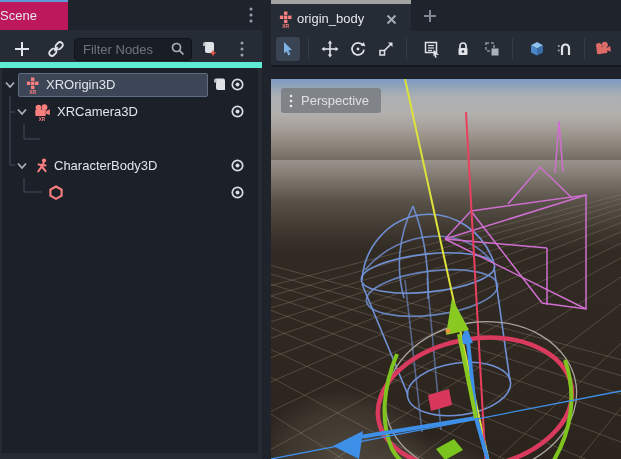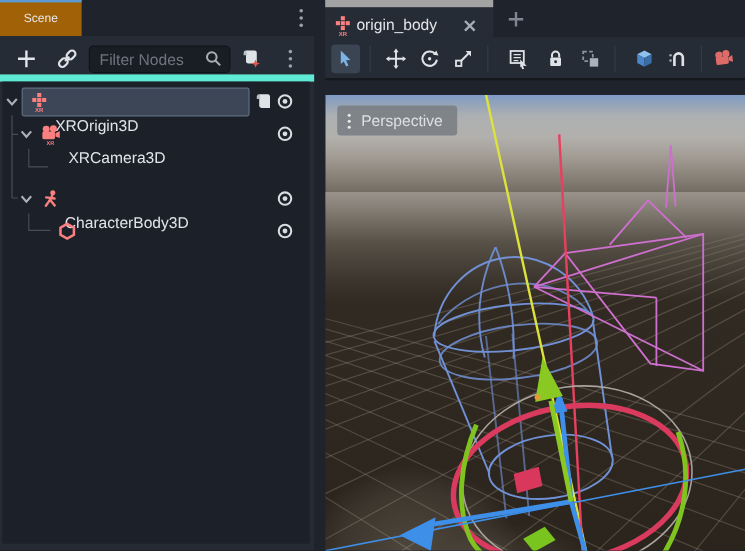--- a/index.html
+++ b/index.html
@@ -2,47 +2,47 @@
 <html><head>
 <meta charset="utf-8">
 <style>
   html,body{margin:0;padding:0;background:#14181d;}
   *{box-sizing:border-box;}
   .app{position:relative;width:621px;height:459px;background:#21262f;overflow:hidden;
        font-family:"Liberation Sans",sans-serif;color:#e2e4e9;}
   
   .dock{position:absolute;left:0;top:0;width:262px;height:459px;background:#262b33;}
   .dock-tabbar{position:absolute;left:0;top:0;width:262px;height:30px;background:#1f242c;}
-  .tab-scene{position:absolute;left:0;top:0;width:68px;height:30px;background:#a16207;
-             border-top:2px solid #5d9ad3;text-align:center;line-height:27px;font-size:10px;color:#e6e8ec;}
+  .tab-scene{position:absolute;left:0;top:0;width:68px;height:30px;background:#be185d;
+             border-top:2px solid #5d9ad3;line-height:27px;font-size:13px;color:#e6e8ec;}
   .tab-import{position:absolute;left:68px;top:0;width:62px;height:30px;text-align:center;
               line-height:29px;font-size:13px;color:#7c8491;}
   .kebab{position:absolute;width:14px;height:22px;}
   .dock-toolbar{position:absolute;left:0;top:30px;width:262px;height:38px;background:#262c35;
                 border-bottom:6px solid #5eead4;}
   .tbtn{position:absolute;top:7px;width:24px;height:24px;display:flex;align-items:center;justify-content:center;}
   .filter{position:absolute;left:74px;top:8px;width:118px;height:23px;background:#191e25;
           border:1px solid #10141a;border-radius:4px;color:#c9ced6;font-size:13px;
           padding:0 24px 0 8px;outline:none;font-family:"Liberation Sans",sans-serif;}
   .filter::placeholder{color:#6e7581;}
   .filter-mag{position:absolute;left:170px;top:11px;}
   .tree{position:absolute;left:2px;top:68px;width:256px;height:385px;background:#1c2129;}
   .trow{position:absolute;left:0;width:256px;height:26px;}
-  .trow .lbl{position:absolute;top:5px;font-size:13px;color:#e2e4e9;white-space:nowrap;margin-top:20px;}
+  .trow .lbl{position:absolute;top:5px;font-size:13px;color:#e2e4e9;white-space:nowrap;}
   .sel-box{position:absolute;left:16px;top:1px;width:190px;height:24px;background:#3c4656;
            border:1px solid #5f6d80;border-radius:2px;}
   .ticon{position:absolute;top:5px;}
   .eye{position:absolute;left:228px;top:5px;}
   .rowscript{position:absolute;left:210px;top:5px;}
   .chev{position:absolute;top:8px;}
   
   .rpanel{position:absolute;left:262px;top:0;width:359px;height:459px;background:#1f242c;}
   .scene-tabbar{position:absolute;left:9px;top:0;width:350px;height:31px;background:#1f242c;}
   .scene-tab{position:absolute;left:0;top:0;width:140px;height:31px;background:#262c35;
-             border-top:6px solid #a3a3a3;}
+             border-top:4px solid #a3a3a3;}
   .scene-tab .lbl{position:absolute;left:26px;top:7px;font-size:13px;color:#e3e5ea;}
   .vp-toolbar{position:absolute;left:9px;top:31px;width:350px;height:36px;background:#262c35;
               border-bottom:2px solid #15181d;}
   .vbtn{position:absolute;top:6px;width:24px;height:24px;display:flex;align-items:center;justify-content:center;border-radius:3px;}
   .vbtn.active{background:#3b4452;}
   .vsep{position:absolute;top:7px;width:1px;height:22px;background:#343b46;}
   .viewport{position:absolute;left:9px;top:79px;width:372px;height:392px;overflow:hidden;}
   .persp{position:absolute;left:10px;top:9px;height:25px;background:rgba(124,128,133,0.92);
          border-radius:3px;display:flex;align-items:center;padding:0 12px 0 6px;gap:6px;}
   .persp .lbl{font-size:13px;color:#dde0e3;}

